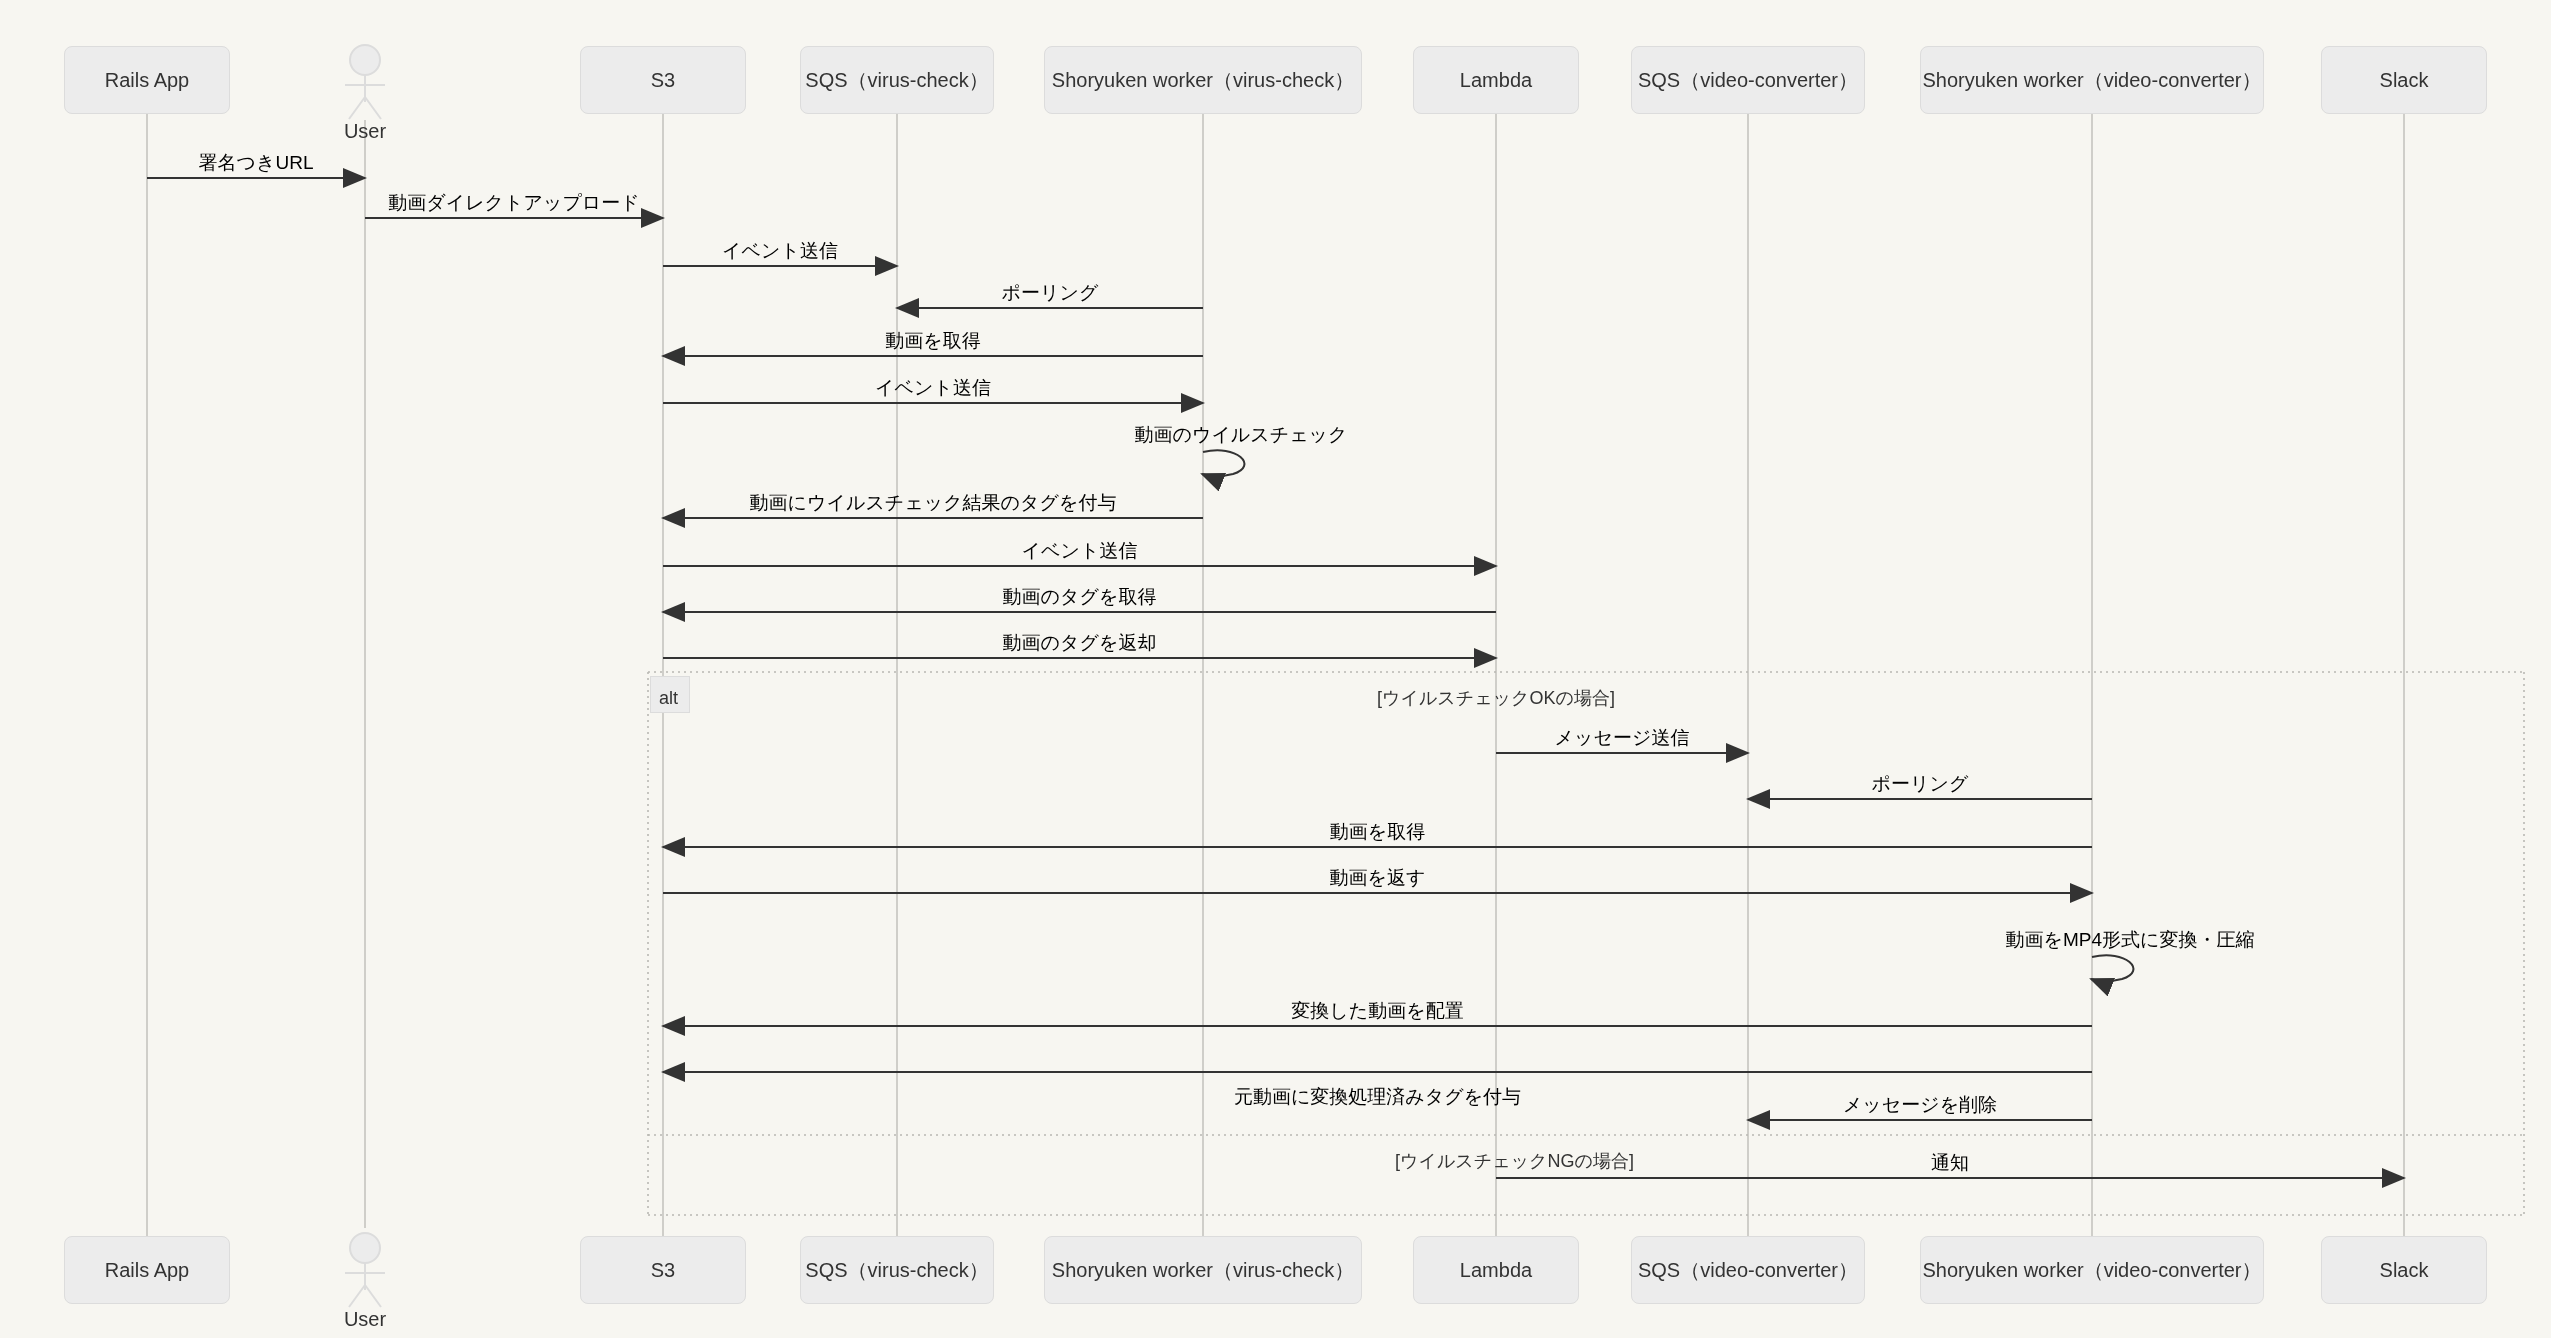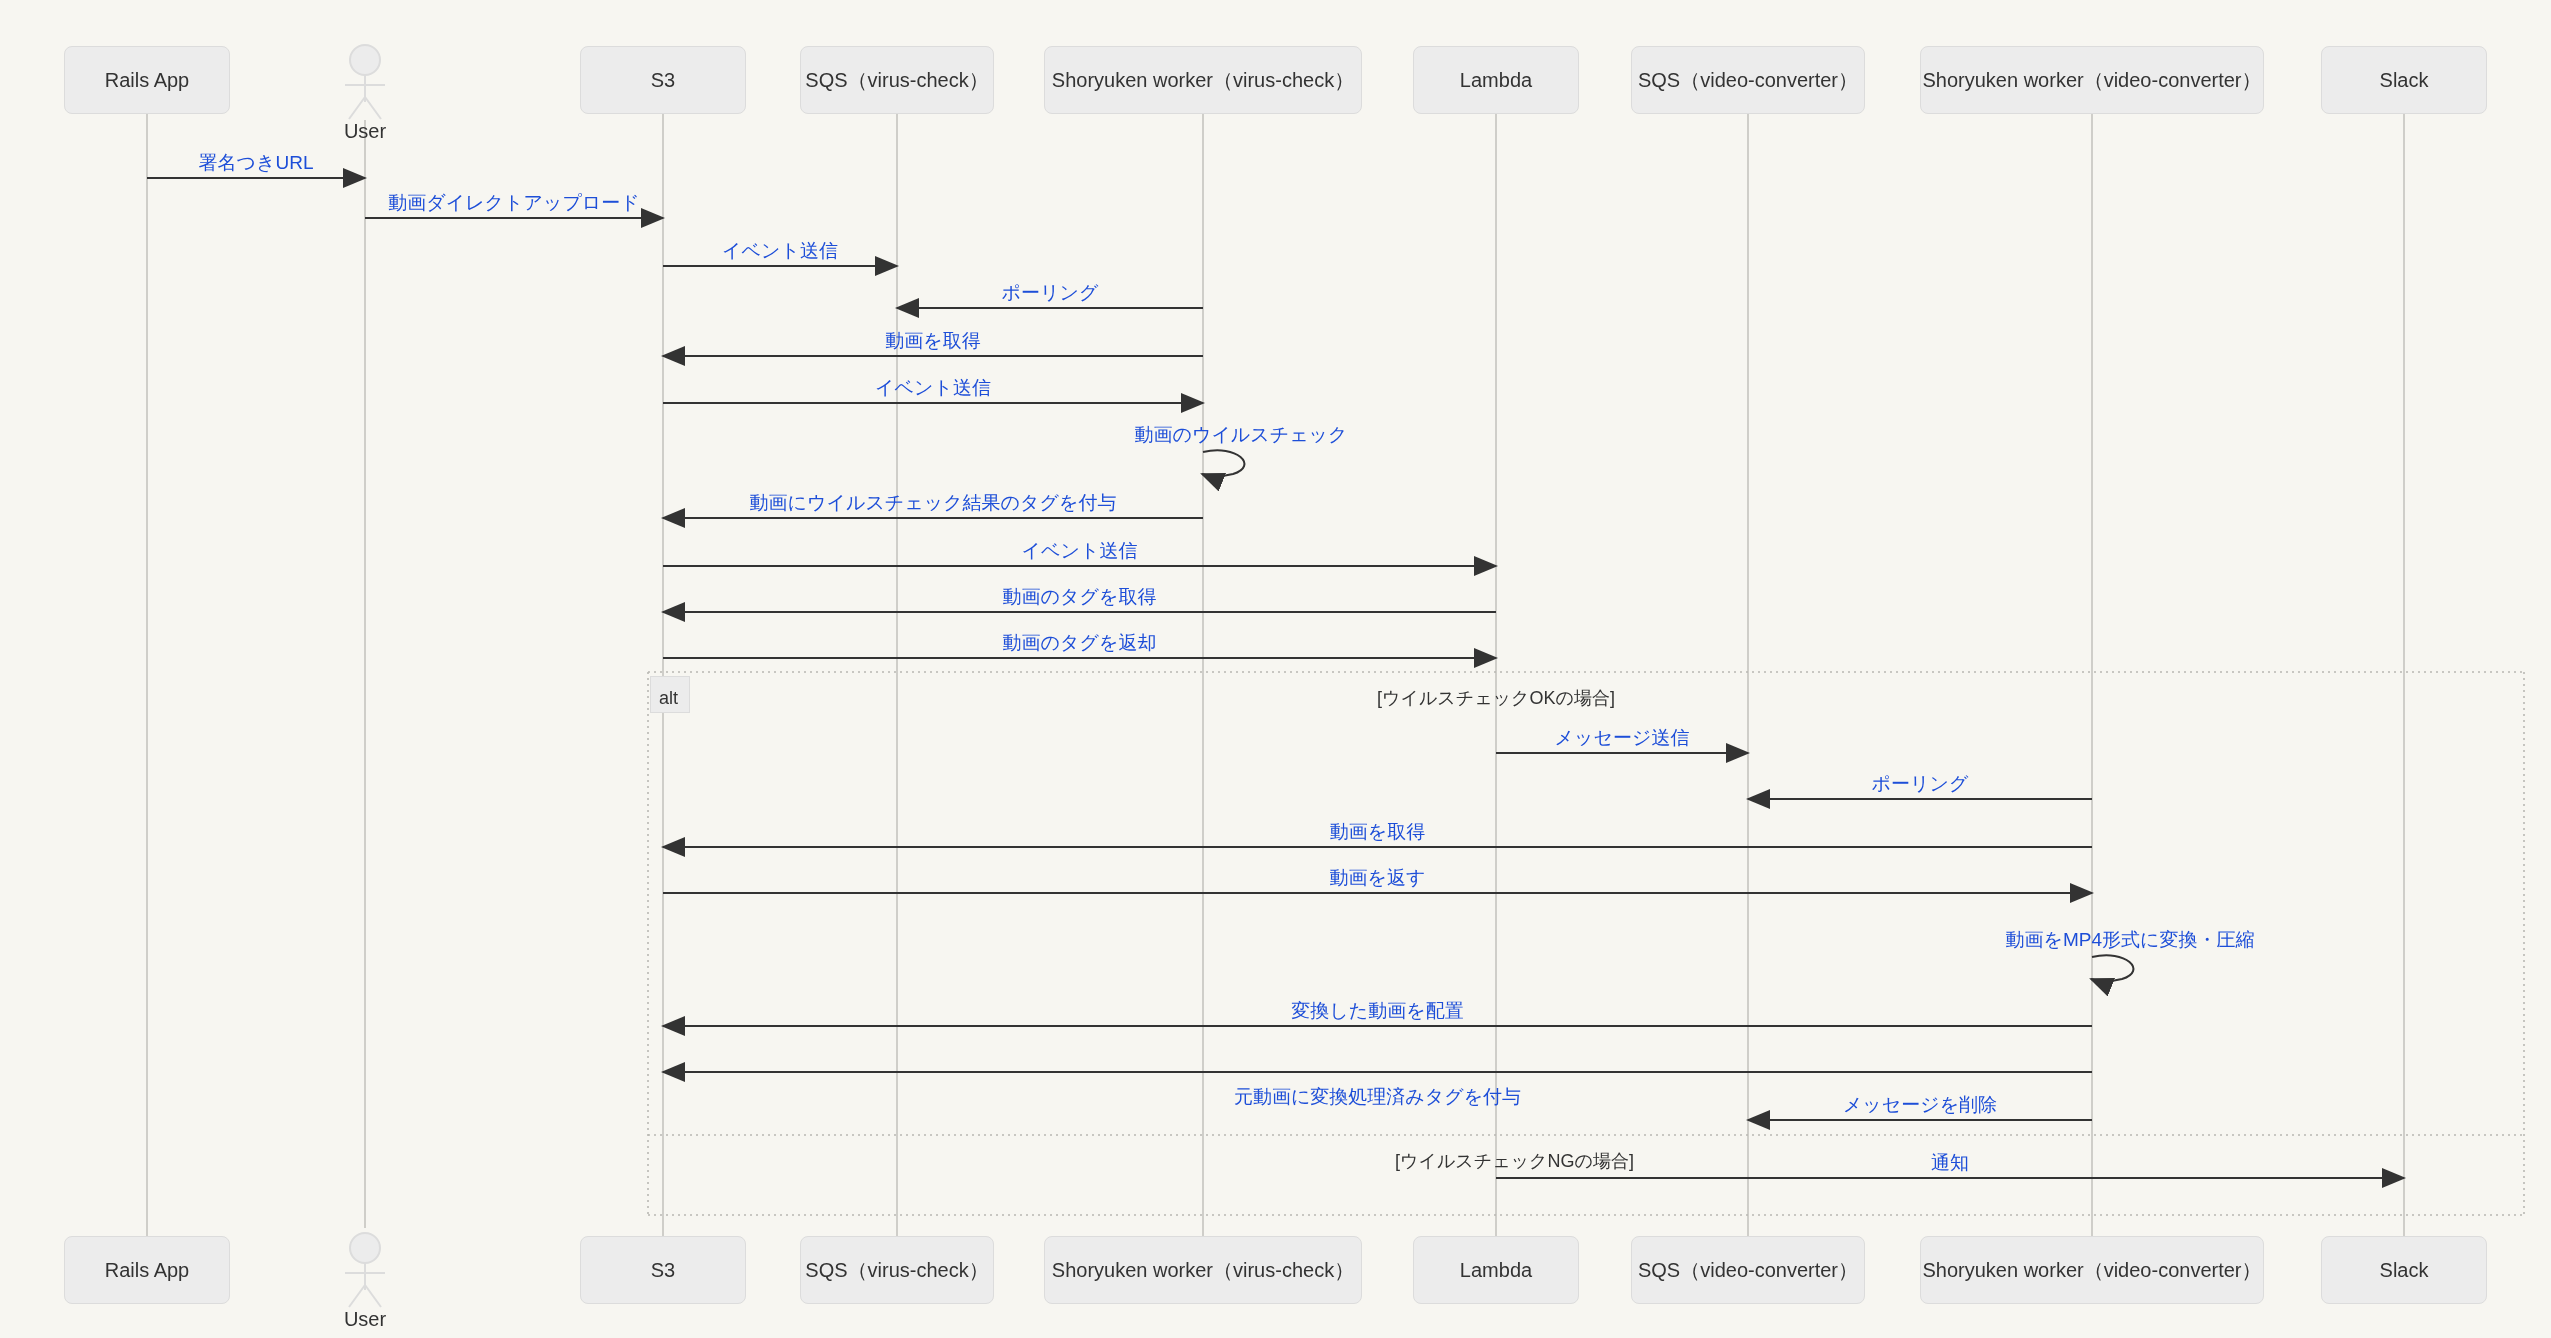--- a/index.html
+++ b/index.html
@@ -25,21 +25,21 @@
   }
   .actor-label{
     position:absolute;
     color:#333333;
     font-size:20px;
     text-align:center;
     white-space:nowrap;
   }
   .msg{
     position:absolute;
-    color:#1d4ed8;
+    color:#000000;
     font-size:19px;
     white-space:nowrap;
     transform:translateX(-50%);
   }
   .altlabel{
     position:absolute;
     background:#ececec;
     border:1px solid #dcdcdc;
     color:#333333;
     font-size:18px;

